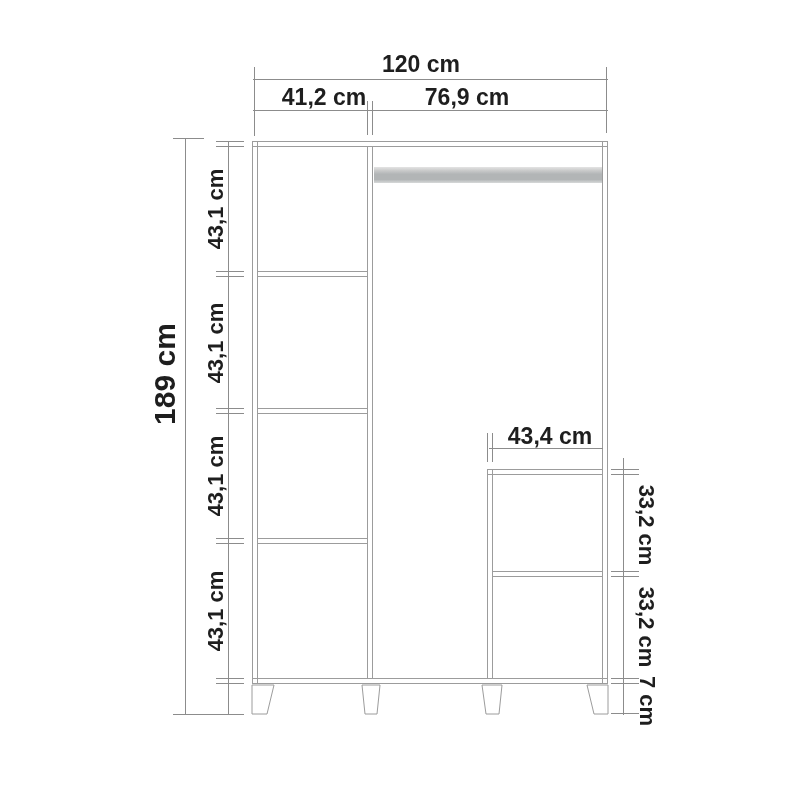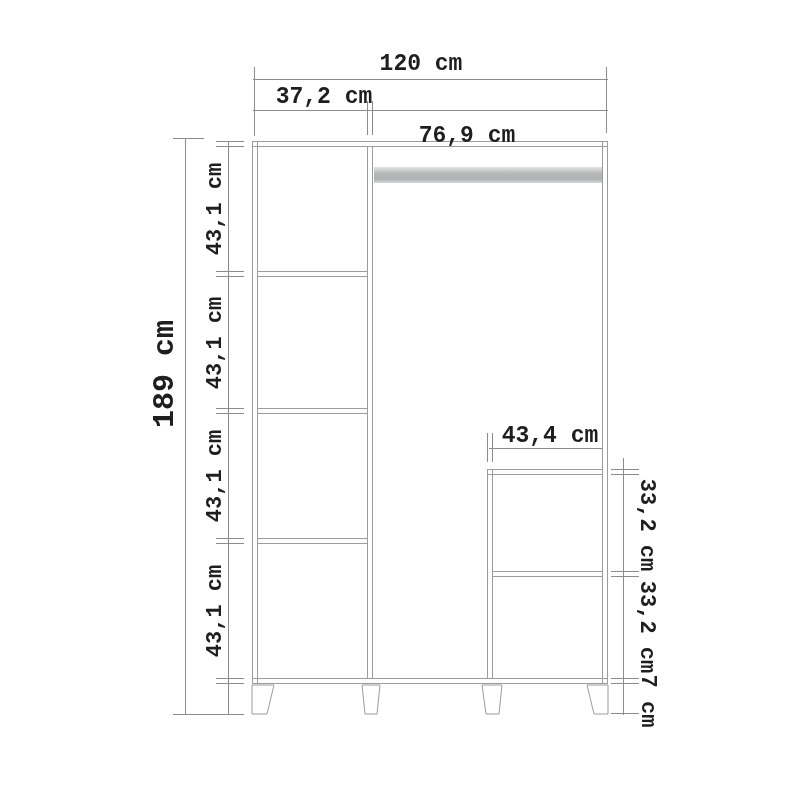--- a/index.html
+++ b/index.html
@@ -5,21 +5,21 @@
   :root{
     --line:#9c9c9c;
     --dim:#8c8c8c;
     --text:#1e1e1e;
     --bg:#ffffff;
     --rail:#b2b5b6;
   }
   html,body{margin:0;padding:0;background:var(--bg);}
   #canvas{
     position:relative;width:788px;height:800px;background:var(--bg);
-    font-family:Liberation Mono, monospace;overflow:hidden;
+    font-family:Liberation Sans, sans-serif;overflow:hidden;
   }
   .vpanel{position:absolute;box-sizing:border-box;
     border-left:1px solid var(--line);border-right:1px solid var(--line);}
   .hpanel{position:absolute;box-sizing:border-box;
     border-top:1px solid var(--line);border-bottom:1px solid var(--line);}
   .hline{position:absolute;height:1px;background:var(--dim);}
   .vline{position:absolute;width:1px;background:var(--dim);}
   .htick{position:absolute;box-sizing:border-box;
     border-top:1px solid var(--dim);border-bottom:1px solid var(--dim);}
   .dim-label{position:absolute;font-weight:bold;color:var(--text);
@@ -84,22 +84,22 @@
   <div class="vline" style="left:487px;top:433px;height:29px;"></div>
   <div class="vline" style="left:492px;top:433px;height:29px;"></div>
 
   <div class="vline" style="left:623px;top:458px;height:257px;"></div>
   <div class="htick" style="left:611px;top:469px;width:28px;height:6px;"></div>
   <div class="htick" style="left:611px;top:571px;width:28px;height:6px;"></div>
   <div class="htick" style="left:611px;top:678px;width:28px;height:6px;"></div>
   <div class="hline" style="left:611px;top:713px;width:28px;"></div>
 
   <span class="dim-label" style="left:421px;top:64px;">120 cm</span>
-  <span class="dim-label" style="left:324px;top:97px;">37,2 cm</span>
-  <span class="dim-label" style="left:467px;top:97px;margin-top:39px;">76,9 cm</span>
+  <span class="dim-label" style="left:324px;top:97px;">41,2 cm</span>
+  <span class="dim-label" style="left:467px;top:97px;">76,9 cm</span>
 
   <span class="dim-label big rot-ccw" style="left:165px;top:374px;">189 cm</span>
 
   <span class="dim-label small rot-ccw" style="left:216px;top:209px;">43,1 cm</span>
   <span class="dim-label small rot-ccw" style="left:216px;top:343px;">43,1 cm</span>
   <span class="dim-label small rot-ccw" style="left:216px;top:476px;">43,1 cm</span>
   <span class="dim-label small rot-ccw" style="left:216px;top:611px;">43,1 cm</span>
 
   <span class="dim-label" style="left:550px;top:436px;">43,4 cm</span>
 

